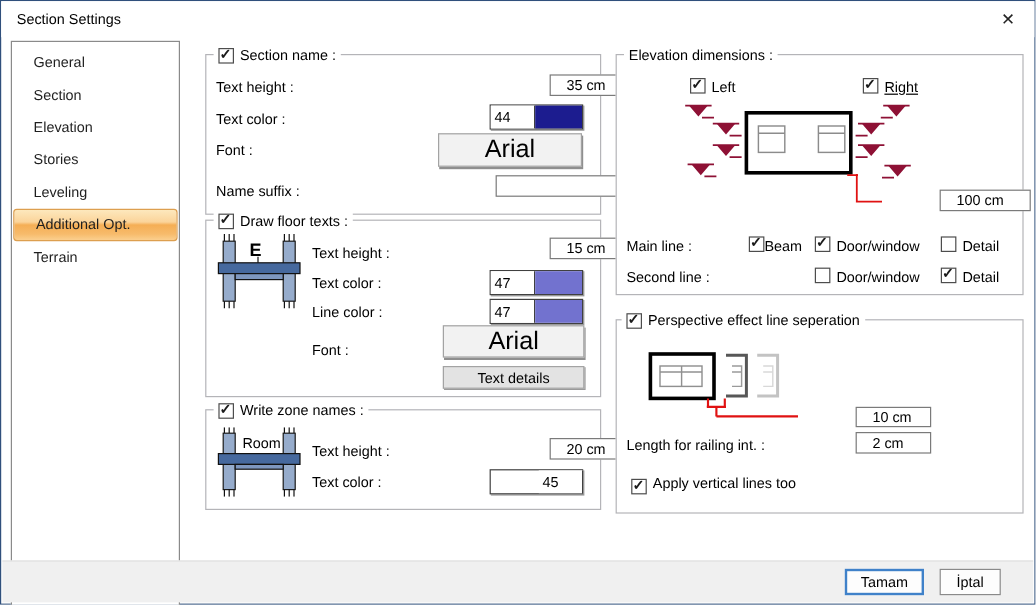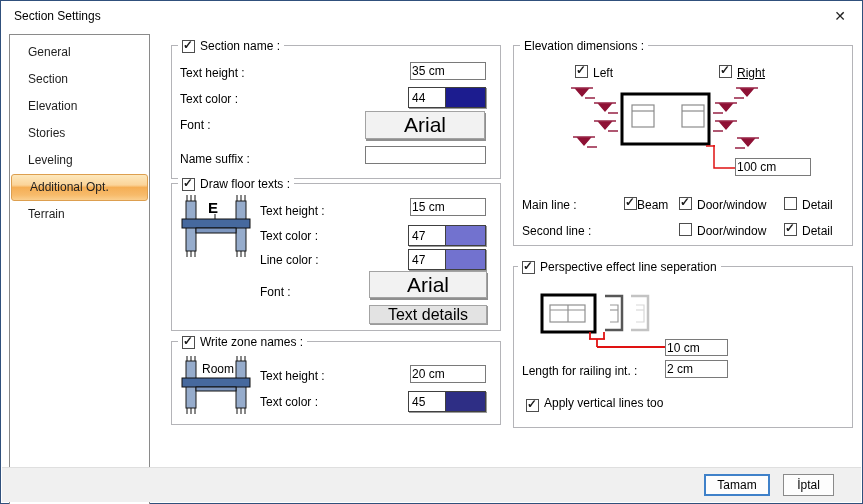--- a/index.html
+++ b/index.html
@@ -18,29 +18,29 @@
 
   .group { position:absolute; border:1px solid #b4b4b8; background:#fff; }
   .grouplabel { position:absolute; top:-8px; left:6px; background:#fff; padding:0 4px; display:flex; align-items:center; gap:5px; height:16px; white-space:nowrap; }
   .lbl { position:absolute; white-space:nowrap; }
 
   .cb { width:13px; height:13px; background:#fff; border:1px solid #4d4d4d; position:relative; flex:none; display:inline-block; }
   .cb .mark { display:none; position:absolute; left:0px; top:-3px; font-size:12px; font-weight:bold; color:#1a1a1a; }
   .cb.checked .mark { display:block; }
   .cb.abs { position:absolute; }
 
-  .tfield { position:absolute; background:#fff; border:1px solid #7a7a7a; padding:1px 1px; display:flex; align-items:center; overflow:hidden; white-space:nowrap; }
+  .tfield { position:absolute; background:#fff; border:1px solid #7a7a7a; padding:1px 13px; display:flex; align-items:center; overflow:hidden; white-space:nowrap;margin-left:48px; }
 
   .colorctl { position:absolute; border:1px solid #404040; box-shadow:1px 1px 0 #9a9a9a; background:#fff; display:flex; }
   .colorctl .num { flex:0 0 37px; background:#fff; border-right:1px solid #404040; padding:1px 3px; display:flex; align-items:center; }
   .colorctl .sw { flex:1; }
 
   .btn3d { position:absolute; background:#f2f2f2; border:1px solid #a3a3a3; box-shadow:1px 2px 0 #8f8f8f; display:flex; align-items:center; justify-content:center; cursor:pointer; }
   .btn-font { font-size:21px; }
-  .btn-small { background:#e3e3e3; font-size:16px; box-shadow:1px 1px 0 #9a9a9a; }
+  .btn-small { background:#e3e3e3; font-size:12px; box-shadow:1px 1px 0 #9a9a9a; }
 
   .footer { position:absolute; left:1px; right:1px; bottom:1px; height:35px; background:#f0f0f0; border-top:1px solid #dfdfdf; }
   .btn { position:absolute; height:22px; background:#fdfdfd; display:flex; align-items:center; justify-content:center; cursor:pointer; }
   .btn-ok { left:702px; top:6px; width:66px; border:2px solid #3f81c9; }
   .btn-cancel { left:781px; top:6px; width:51px; border:1px solid #8a8a8a; }
 
   svg { position:absolute; }
   svg text { font-family:"Liberation Sans", sans-serif; }
 </style>
 </head>
@@ -149,21 +149,21 @@
         <line x1="13" y1="52" x2="13" y2="58" stroke="#111"></line>
         <line x1="17" y1="52" x2="17" y2="58" stroke="#111"></line>
       <line x1="59" y1="52" x2="59" y2="58" stroke="#111"></line>
         <line x1="63" y1="52" x2="63" y2="58" stroke="#111"></line>
         <line x1="67" y1="52" x2="67" y2="58" stroke="#111"></line>
       <text x="24" y="17" font-size="12" fill="#000">Room</text>
     </svg>
     <div class="lbl" style="left:88px; top:27px;">Text height :</div>
     <div class="tfield" style="left:238px; top:23px; width:76px; height:18px;">20 cm</div>
     <div class="lbl" style="left:88px; top:53px;">Text color :</div>
-    <div class="colorctl" style="left:236px; top:49px; width:78px; height:21px;">
+    <div class="colorctl" style="left:236px; top:49px; width:78px; height:21px;padding-left:40px;">
       <span class="num">45</span>
       <span class="sw" style="background-color: rgb(46, 46, 133);"></span>
     </div>
   </div>
 
   <div class="group" style="left:512px; top:44px; width:340px; height:201px;">
     <div class="grouplabel">
       <span>Elevation dimensions :</span>
     </div>
     <span class="cb abs checked" style="left:61px; top:19px;">

